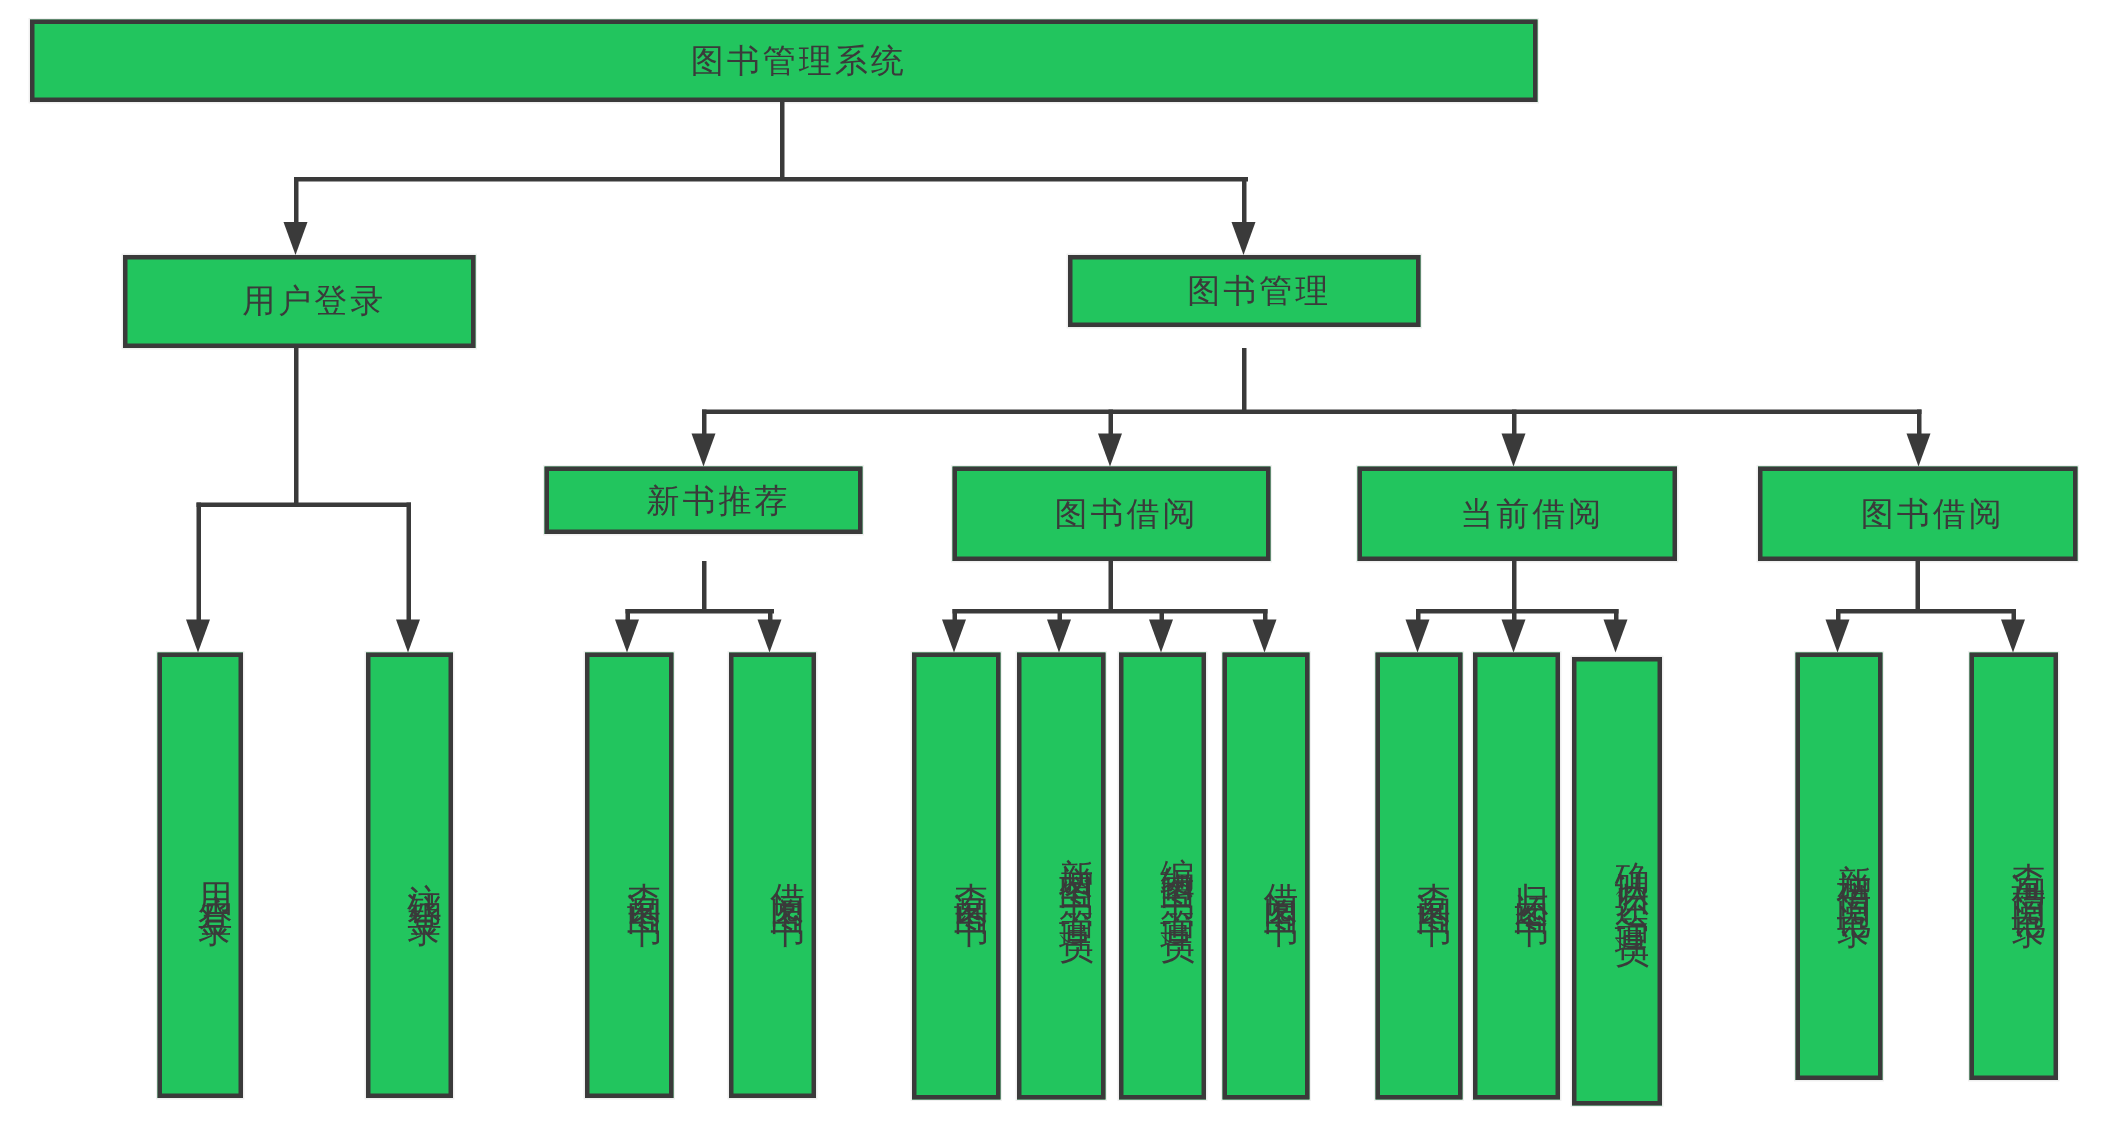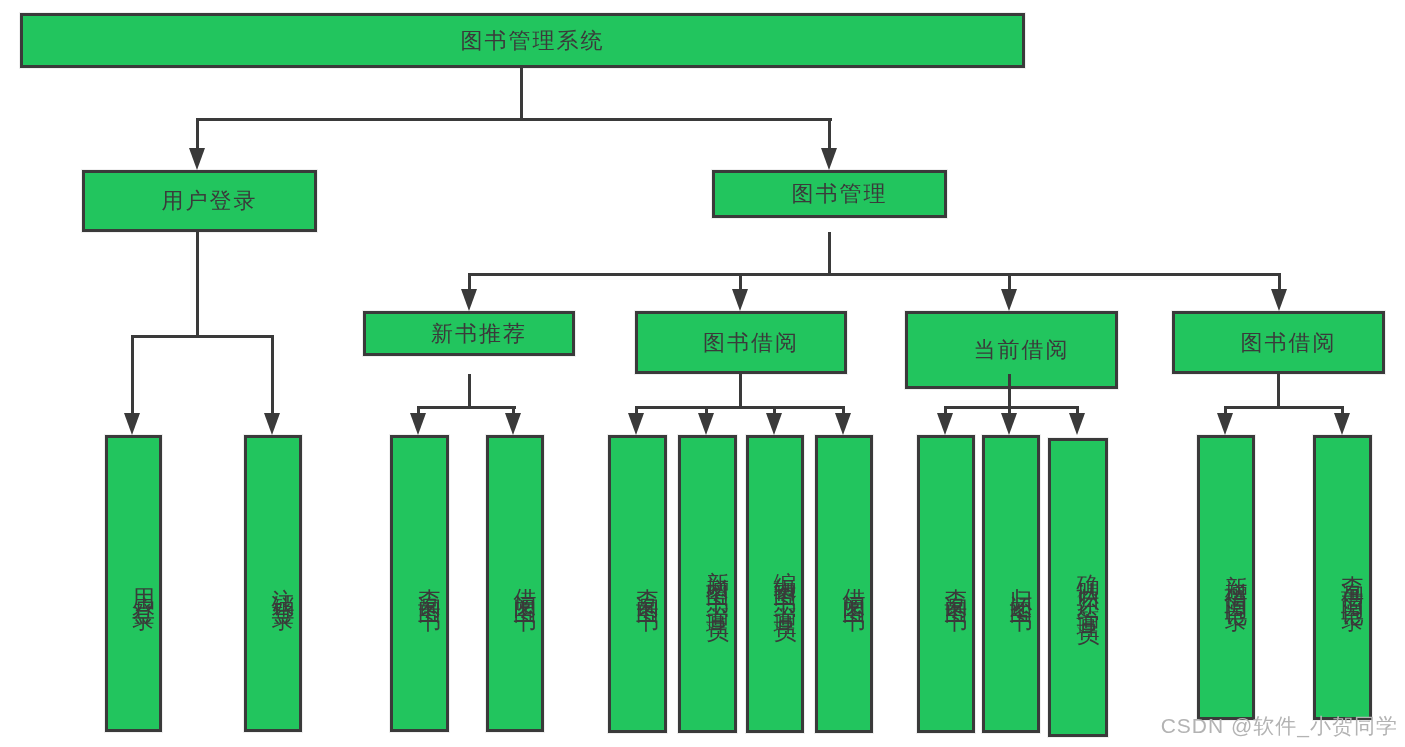--- a/index.html
+++ b/index.html
@@ -95,21 +95,21 @@
   <div class="arrow" style="left:461px; top:289px"></div>
   <div class="vline" style="left:739px; top:273px; height:22px"></div>
   <div class="arrow" style="left:732px; top:289px"></div>
   <div class="vline" style="left:1008px; top:273px; height:22px"></div>
   <div class="arrow" style="left:1001px; top:289px"></div>
   <div class="vline" style="left:1278px; top:273px; height:22px"></div>
   <div class="arrow" style="left:1271px; top:289px"></div>
 
   <div class="box h" style="left:363px; top:311px; width:212px; height:45px">新书推荐</div>
   <div class="box h" style="left:635px; top:311px; width:212px; height:63px">图书借阅</div>
-  <div class="box h" style="left:905px; top:311px; width:213px; height:78px">当前借阅</div>
+  <div class="box h" style="left:905px; top:311px; width:213px; height:63px">当前借阅</div>
   <div class="box h" style="left:1172px; top:311px; width:213px; height:63px">图书借阅</div>
 
   <div class="vline" style="left:468px; top:374px; height:34px"></div>
   <div class="hline" style="left:417px; top:406px; width:99px"></div>
   <div class="vline" style="left:417px; top:406px; height:15px"></div>
   <div class="arrow" style="left:410px; top:413px"></div>
   <div class="vline" style="left:512px; top:406px; height:15px"></div>
   <div class="arrow" style="left:505px; top:413px"></div>
 
   <div class="vline" style="left:739px; top:374px; height:34px"></div>
@@ -150,15 +150,14 @@
   <div class="box v" style="left:746px; top:435px; width:58px; height:298px">编辑图书（管理员）</div>
   <div class="box v" style="left:815px; top:435px; width:58px; height:298px">借阅图书</div>
 
   <div class="box v" style="left:917px; top:435px; width:58px; height:298px">查询图书</div>
   <div class="box v" style="left:982px; top:435px; width:58px; height:298px">归还图书</div>
   <div class="box v" style="left:1048px; top:438px; width:60px; height:299px">确认归还（管理员）</div>
 
   <div class="box v" style="left:1197px; top:435px; width:58px; height:285px">新增借阅记录</div>
   <div class="box v" style="left:1313px; top:435px; width:59px; height:285px">查询借阅记录</div>
 
-  <div class="watermark">CSDN @软件_小贺同学</div>
 
 </div>
 
 </body></html>

